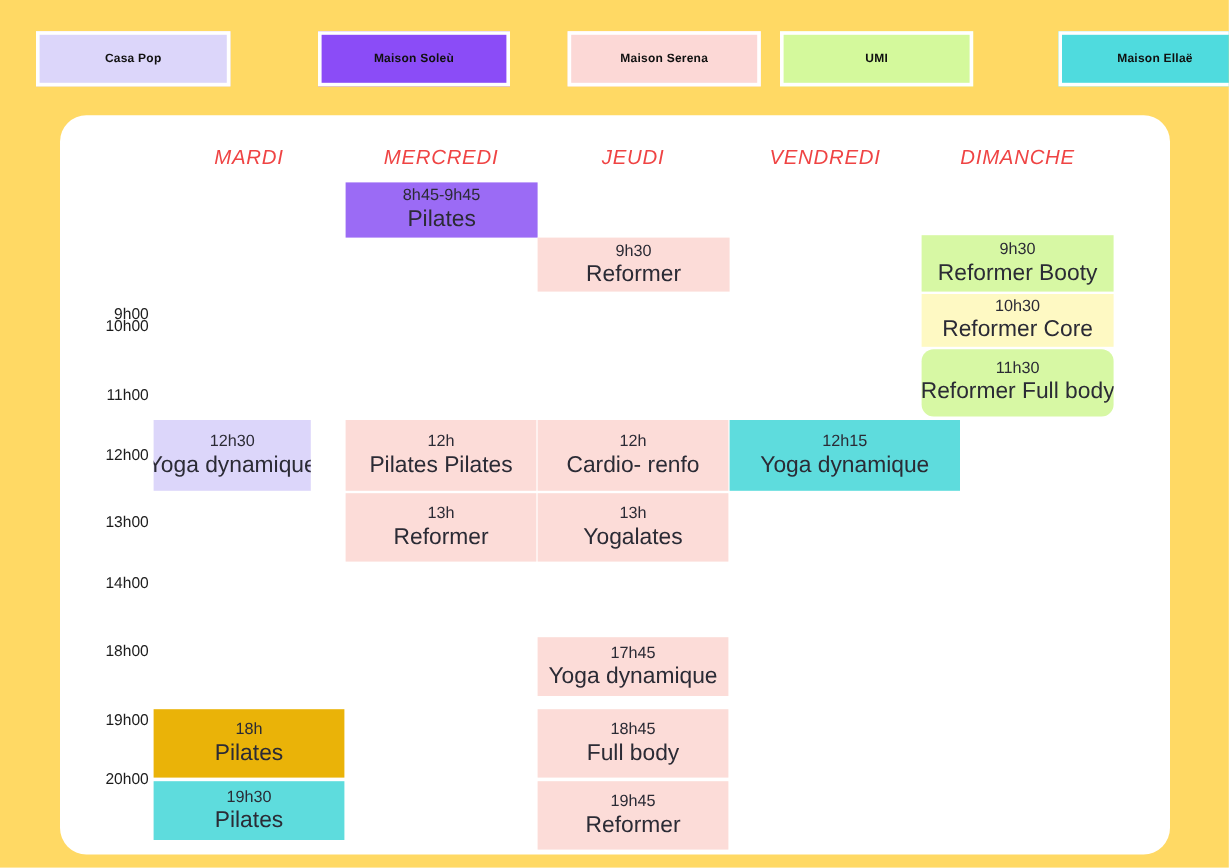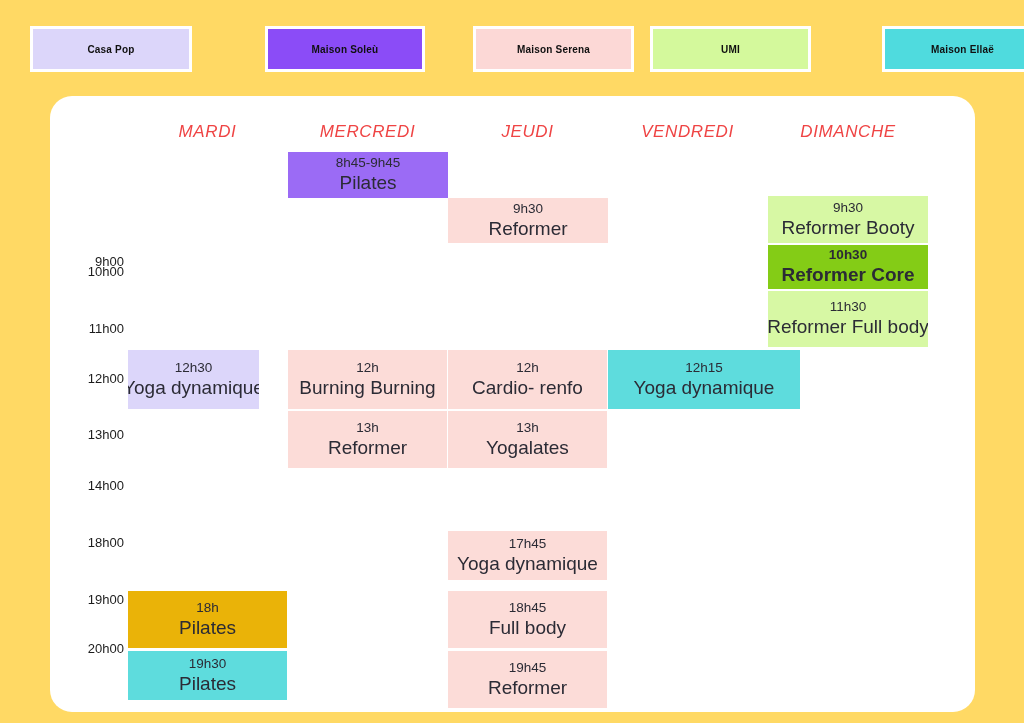--- a/index.html
+++ b/index.html
@@ -149,35 +149,35 @@
         <div class="class-name">Pilates</div>
       </div>
       <div class="class-block" style="left: 398px; top: 102px; width: 160px; height: 45px; background: rgb(252, 220, 216);">
         <div class="class-time">9h30</div>
         <div class="class-name">Reformer</div>
       </div>
       <div class="class-block" style="left: 718px; top: 100px; width: 160px; height: 47px; background: rgb(215, 248, 164);">
         <div class="class-time">9h30</div>
         <div class="class-name">Reformer Booty</div>
       </div>
-      <div class="class-block" style="left: 718px; top: 149px; width: 160px; height: 44px; background: #84cc16; font-weight: bold;">
+      <div class="class-block" style="left: 718px; top: 149px; width: 160px; height: 44px; background: #fef9c3;">
         <div class="class-time">10h30</div>
         <div class="class-name">Reformer Core</div>
       </div>
-      <div class="class-block" style="left: 718px; top: 195px; width: 160px; height: 56px; background: rgb(215, 248, 164);">
+      <div class="class-block" style="left: 718px; top: 195px; width: 160px; height: 56px; background: rgb(215, 248, 164); border-radius: 10px;">
         <div class="class-time">11h30</div>
         <div class="class-name">Reformer Full body</div>
       </div>
       <div class="class-block" style="left: 78px; top: 254px; width: 131px; height: 59px; background: rgb(220, 214, 250);">
         <div class="class-time">12h30</div>
         <div class="class-name">Yoga dynamique</div>
       </div>
       <div class="class-block" style="left: 238px; top: 254px; width: 159px; height: 59px; background: rgb(252, 220, 216);">
         <div class="class-time">12h</div>
-        <div class="class-name">Burning Burning</div>
+        <div class="class-name">Pilates Pilates</div>
       </div>
       <div class="class-block" style="left: 398px; top: 254px; width: 159px; height: 59px; background: rgb(252, 220, 216);">
         <div class="class-time">12h</div>
         <div class="class-name">Cardio- renfo</div>
       </div>
       <div class="class-block" style="left: 558px; top: 254px; width: 192px; height: 59px; background: rgb(94, 220, 221);">
         <div class="class-time">12h15</div>
         <div class="class-name">Yoga dynamique</div>
       </div>
       <div class="class-block" style="left: 238px; top: 315px; width: 159px; height: 57px; background: rgb(252, 220, 216);">

